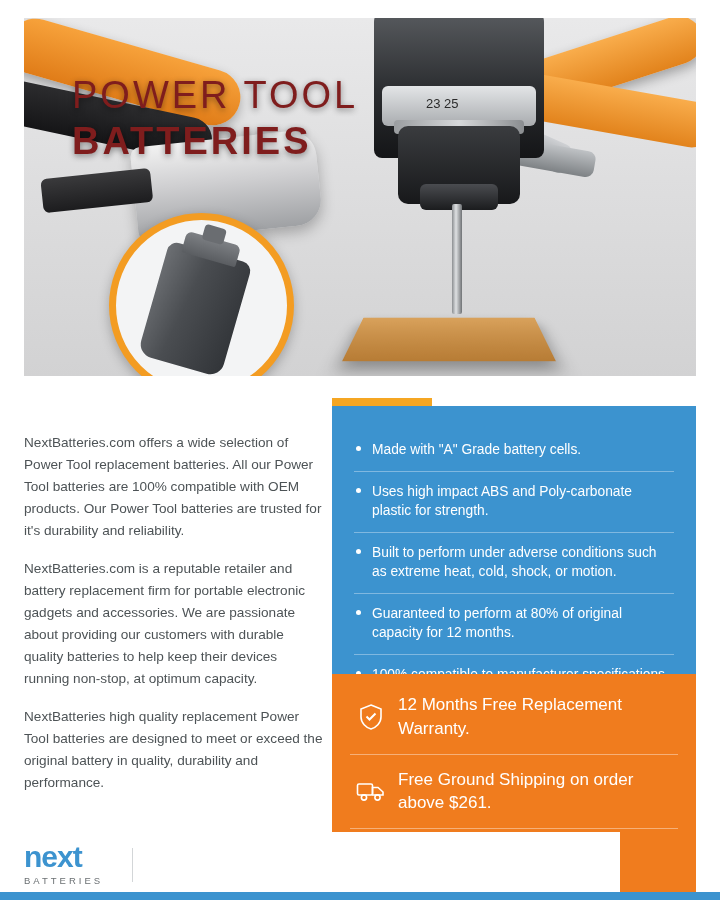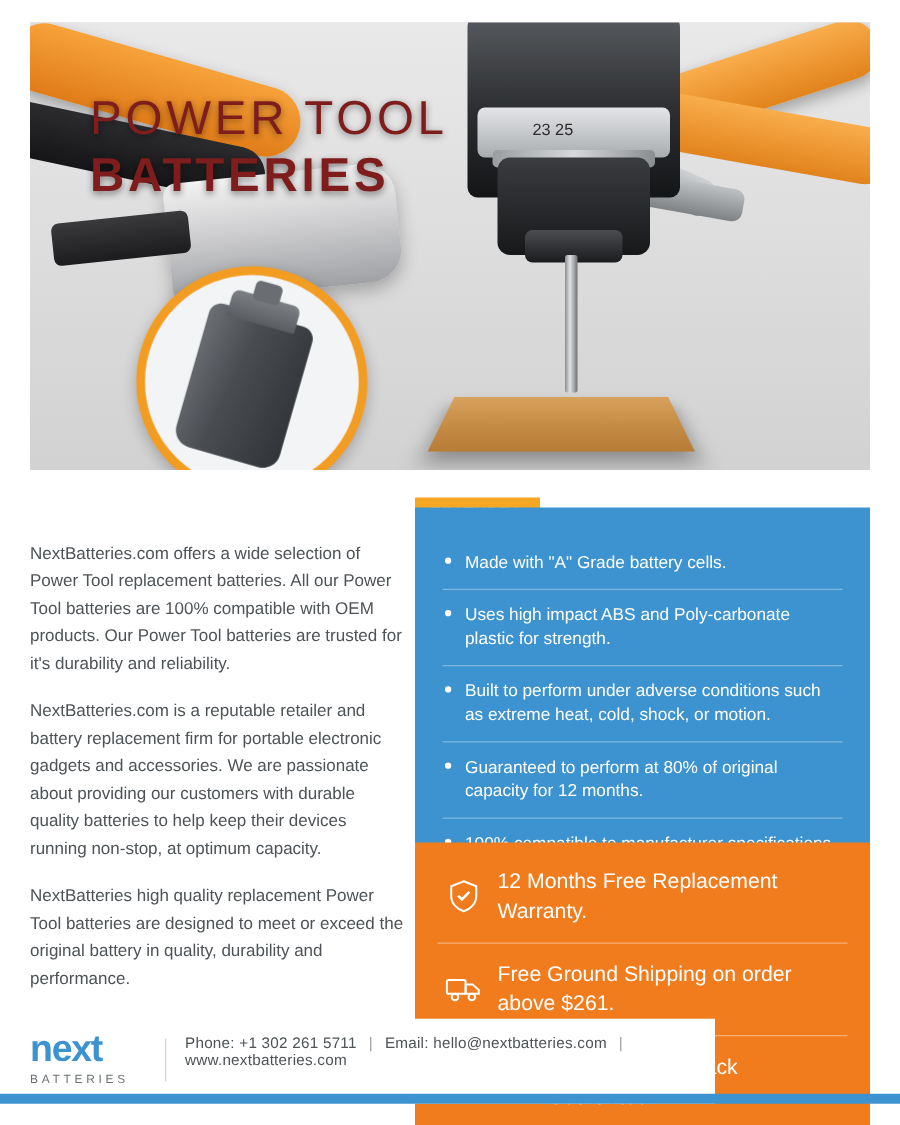--- a/index.html
+++ b/index.html
@@ -206,21 +206,21 @@
   .offer-icon{
     width:38px; flex:0 0 38px; display:flex; align-items:center; justify-content:center;
     color:#ffffff;
   }
   .offer-text{
     color:#ffffff; font-size:17px; line-height:1.4; padding-left:8px;
   }
 
   
   .footer{
-    position:absolute; left:0; bottom:17px; width:572px; height:68px;
+    position:absolute; left:0; bottom:0; width:620px; height:68px;
     background:#ffffff;
   }
   .logo{
     position:absolute; left:24px; bottom:14px; width:100px;
   }
   .logo-next{
     color:#3c93cf; font-size:30px; font-weight:700; letter-spacing:-1px; line-height:1;
   }
   .logo-batteries{
     color:#6b7073; font-size:9.5px; letter-spacing:3px; margin-top:3px;
@@ -326,23 +326,16 @@
     </div>
 
   </div>
 
   <div class="footer">
     <div class="logo">
       <div class="logo-next">next</div>
       <div class="logo-batteries">BATTERIES</div>
     </div>
     <div class="logo-rule"></div>
-    <div class="footer-contact">
-      <span>Phone: +1 302 261 5711</span>
-      <span class="sep">|</span>
-      <span>Email: hello@nextbatteries.com</span>
-      <span class="sep">|</span>
-      <span>www.nextbatteries.com</span>
-    </div>
     <div class="footer-bar"></div>
   </div>
 
 </div>
 
 </body></html>

